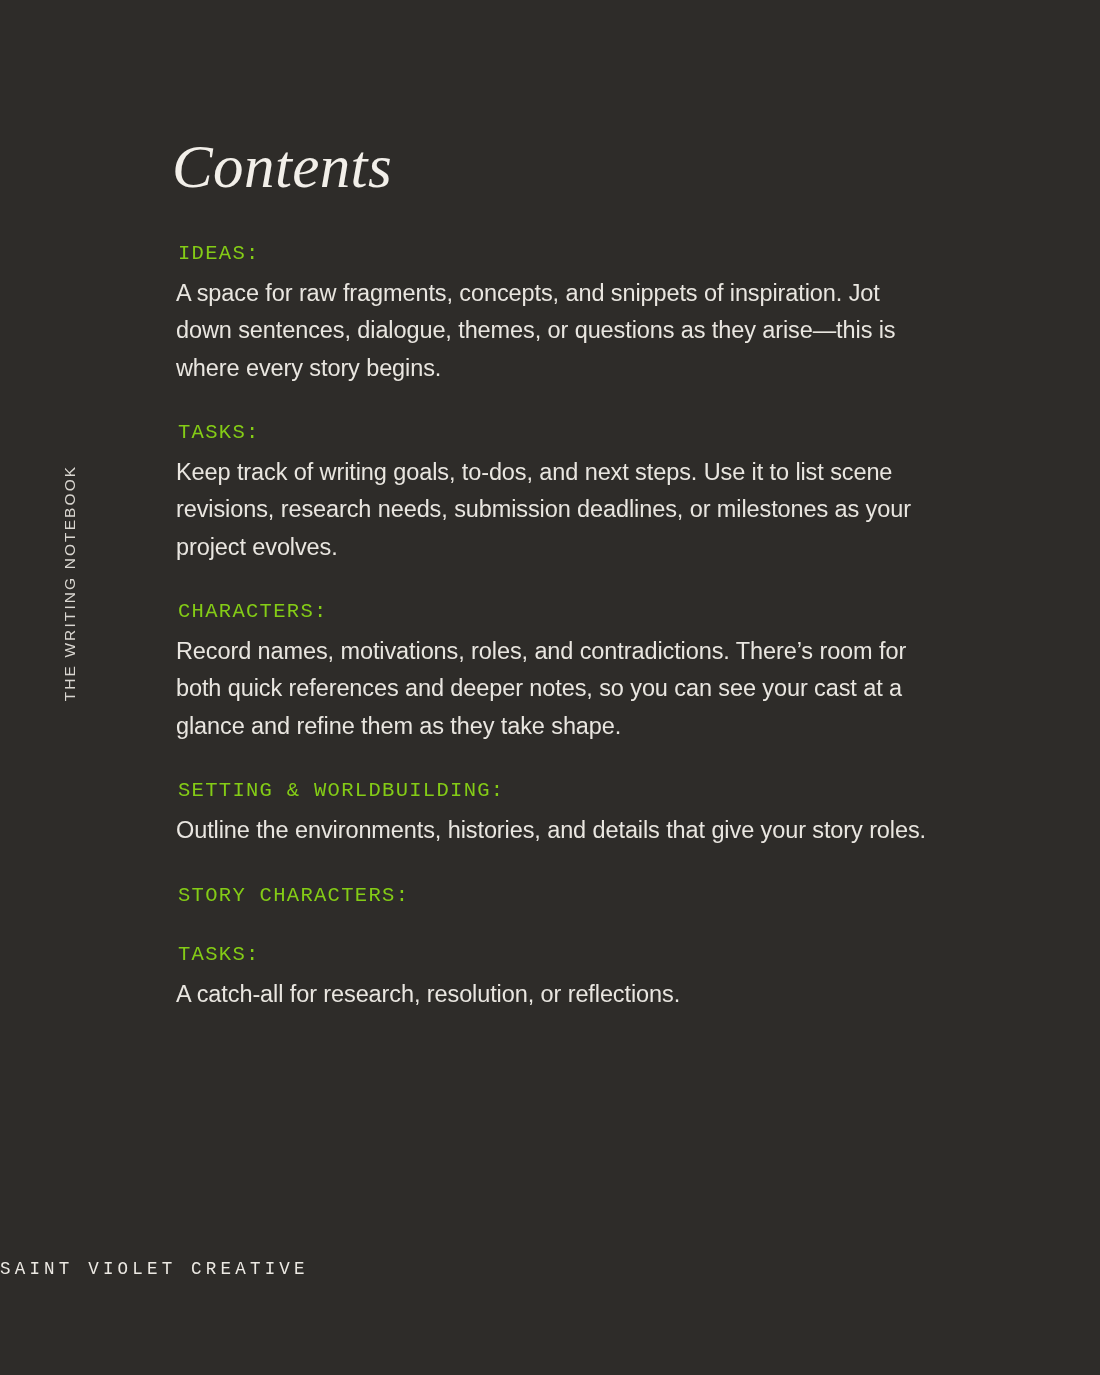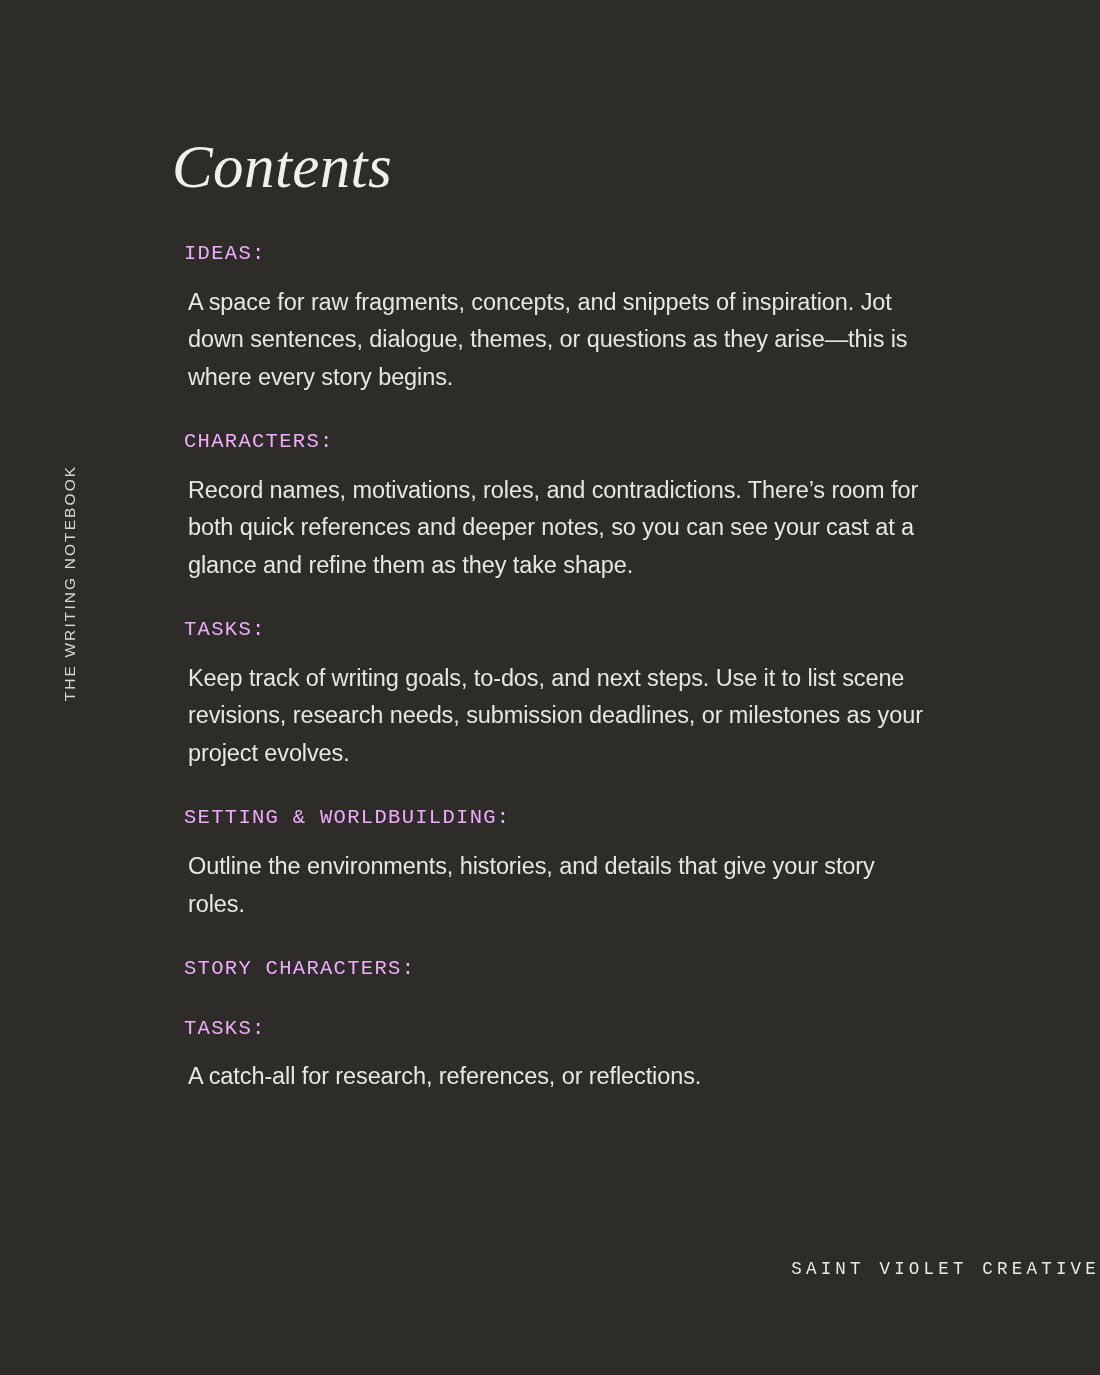--- a/index.html
+++ b/index.html
@@ -69,42 +69,42 @@
   }
   .section:last-of-type {
     margin-bottom: 0;
   }
 
   .section-heading {
     font-family: "Liberation Mono", "DejaVu Sans Mono", monospace;
     font-size: 20.5px;
     line-height: 1.3;
     letter-spacing: 1.3px;
-    color: #f0abfc;
+    color: #84cc16;
     font-weight: 400;
-    margin: 0 0 7px 12px;
+    margin: 0 0 7px 6px;
   }
 
   .section-body {
     font-family: "Liberation Sans", sans-serif;
     font-size: 23.5px;
     line-height: 37.5px;
     color: #e9e6e0;
     font-weight: 400;
     letter-spacing: -0.1px;
-    margin: 16px;
+    margin: 4px;
   }
 
   
   .footer {
     position: absolute;
     left: 0;
     right: 0;
     top: 1259px;
-    text-align: right;
+    text-align: left;
   }
   .footer-brand {
     font-family: "Liberation Mono", "DejaVu Sans Mono", monospace;
     font-size: 17.5px;
     letter-spacing: 4.2px;
     color: #ecE9e3;
     font-weight: 400;
   }
 </style>
 </head>
@@ -119,41 +119,41 @@
   <div class="content">
 
     <h1 class="page-title">Contents</h1>
 
     <div class="section">
       <div class="section-heading">IDEAS:</div>
       <p class="section-body">A space for raw fragments, concepts, and snippets of inspiration. Jot down sentences, dialogue, themes, or questions as they arise—this is where every story begins.</p>
     </div>
 
     <div class="section">
-      <div class="section-heading">CHARACTERS:</div>
-      <p class="section-body">Record names, motivations, roles, and contradictions. There’s room for both quick references and deeper notes, so you can see your cast at a glance and refine them as they take shape.</p>
+      <div class="section-heading">TASKS:</div>
+      <p class="section-body">Keep track of writing goals, to-dos, and next steps. Use it to list scene revisions, research needs, submission deadlines, or milestones as your project evolves.</p>
     </div>
 
     <div class="section">
-      <div class="section-heading">TASKS:</div>
-      <p class="section-body">Keep track of writing goals, to-dos, and next steps. Use it to list scene revisions, research needs, submission deadlines, or milestones as your project evolves.</p>
+      <div class="section-heading">CHARACTERS:</div>
+      <p class="section-body">Record names, motivations, roles, and contradictions. There’s room for both quick references and deeper notes, so you can see your cast at a glance and refine them as they take shape.</p>
     </div>
 
     <div class="section">
       <div class="section-heading">SETTING &amp; WORLDBUILDING:</div>
       <p class="section-body">Outline the environments, histories, and details that give your story roles.</p>
     </div>
 
     <div class="section">
       <div class="section-heading">STORY CHARACTERS:</div>
     </div>
 
     <div class="section">
       <div class="section-heading">TASKS:</div>
-      <p class="section-body">A catch-all for research, references, or reflections.</p>
+      <p class="section-body">A catch-all for research, resolution, or reflections.</p>
     </div>
 
   </div>
 
   <div class="footer">
     <span class="footer-brand">SAINT VIOLET CREATIVE</span>
   </div>
 
 </div>
 

